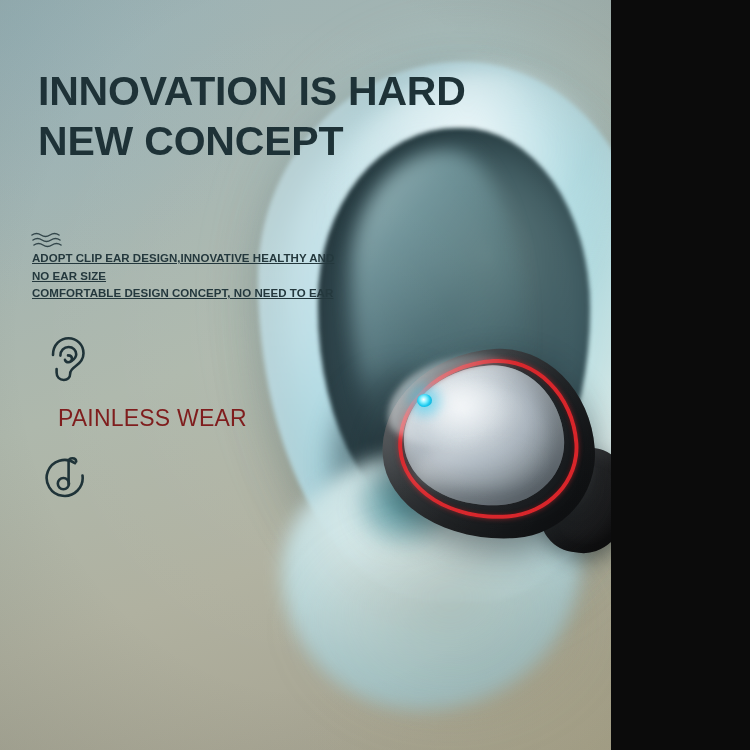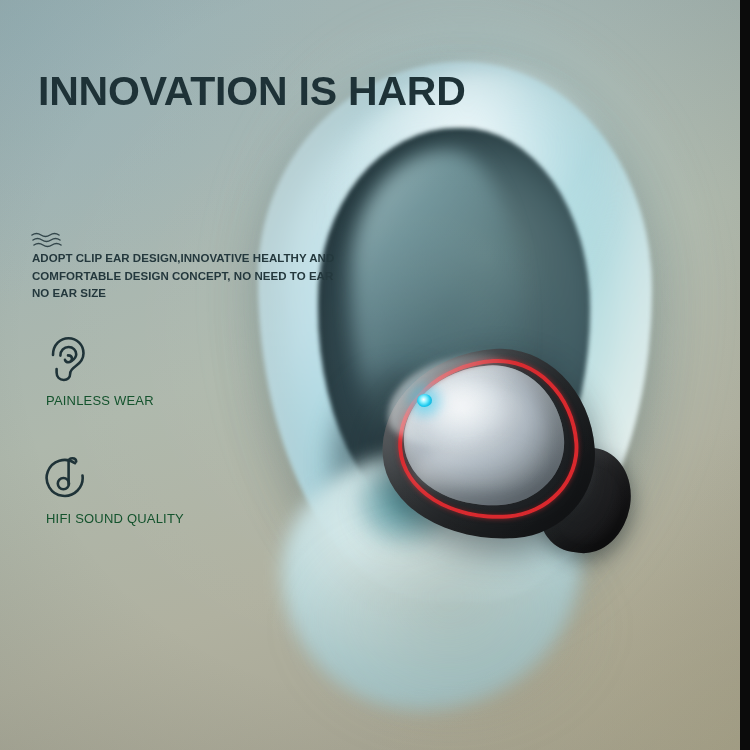--- a/index.html
+++ b/index.html
@@ -3,21 +3,21 @@
 <meta charset="utf-8">
 <style>
   html, body {
     margin: 0;
     padding: 0;
     background: #0b0b0b;
   }
 
   #poster {
     position: relative;
-    width: 740px;
+    width: 611px;
     height: 750px;
     overflow: hidden;
     font-family: "Liberation Sans", sans-serif;
     background: #a9b5ad;
   }
 
   
   .bg-base {
     position: absolute;
     inset: 0;
@@ -373,21 +373,21 @@
     top: 250px;
     width: 300px;
     margin: 0;
     font-size: 11.5px;
     line-height: 17.5px;
     font-weight: 600;
     letter-spacing: 0.05px;
     color: #24383d;
     text-transform: uppercase;
   }
-  .subcopy-line { display: block; white-space: nowrap; }
+  .subcopy-line { display: block; white-space: nowrap; text-decoration: underline; }
 
   
   .features {
     position: absolute;
     left: 44px;
     top: 335px;
     width: 280px;
   }
   .feature {
     position: relative;
@@ -395,25 +395,25 @@
   }
   .feature-icon {
     display: block;
     width: 46px;
     height: 48px;
   }
   .feature-label {
     position: absolute;
     left: 2px;
     top: 58px;
-    margin: 0;
-    font-size: 13px;
+    margin: 12px;
+    font-size: 23px;
     font-weight: 400;
     letter-spacing: 0.2px;
-    color: #14532d;
+    color: #7f1d1d;
     text-transform: uppercase;
     white-space: nowrap;
   }
 </style>
 </head>
 <body>
 
 <div id="poster">
 
   <div class="bg-base"></div>
@@ -442,34 +442,35 @@
     <div class="bud-face-hi"></div>
     <div class="bud-face-sheen"></div>
     <div class="bud-led-glow"></div>
     <div class="bud-led"></div>
   </div>
 
   <div class="bg-vignette"></div>
 
   <h1 class="headline">
     <span class="hl">INNOVATION IS HARD</span>
+    <span class="hl">NEW CONCEPT</span>
   </h1>
 
   <svg class="wave-icon" viewBox="0 0 34 17">
     <g fill="none" stroke="#24383d" stroke-width="1.5" stroke-linecap="round">
       <path d="M1 4 Q5.5 1 10 4 T19 4 T28 4"></path>
       <path d="M2 9 Q6.5 6 11 9 T20 9 T29 9"></path>
       <path d="M3 14 Q7.5 11 12 14 T21 14 T30 14"></path>
     </g>
   </svg>
 
   <p class="subcopy">
     <span class="subcopy-line">ADOPT CLIP EAR DESIGN,INNOVATIVE HEALTHY AND</span>
+    <span class="subcopy-line">NO EAR SIZE</span>
     <span class="subcopy-line">COMFORTABLE DESIGN CONCEPT, NO NEED TO EAR</span>
-    <span class="subcopy-line">NO EAR SIZE</span>
   </p>
 
   <div class="features">
 
     <div class="feature">
       <svg class="feature-icon" viewBox="0 0 46 48">
         <g fill="none" stroke="#1f3338" stroke-width="2.6" stroke-linecap="round" stroke-linejoin="round">
           <path d="M9 20 C9 9.5 16.5 3.2 24.5 3.2 C33 3.2 39.5 9.8 39.5 18.2
                    C39.5 25 35.5 28.4 31.5 31.2 C28.2 33.5 26.2 35.2 26.2 38.6
                    C26.2 42.4 23.4 45 19.8 45 C15.6 45 12.6 42 12.6 37.6 L12.6 34"></path>
@@ -485,18 +486,17 @@
 
     <div class="feature">
       <svg class="feature-icon" viewBox="0 0 46 48">
         <g fill="none" stroke="#1f3338" stroke-width="2.6" stroke-linecap="round" stroke-linejoin="round">
           <path d="M31 10.2 A18 18 0 1 0 38.5 22.5"></path>
           <path d="M24.6 31 L24.6 8.6 C24.6 6.4 26.3 5.2 28.4 5.2
                    C30.6 5.2 32.2 6.6 32.2 8.6"></path>
           <circle cx="19.4" cy="30.6" r="5.6"></circle>
         </g>
       </svg>
-      <p class="feature-label">HIFI SOUND QUALITY</p>
     </div>
 
   </div>
 
 </div>
 
 </body></html>

